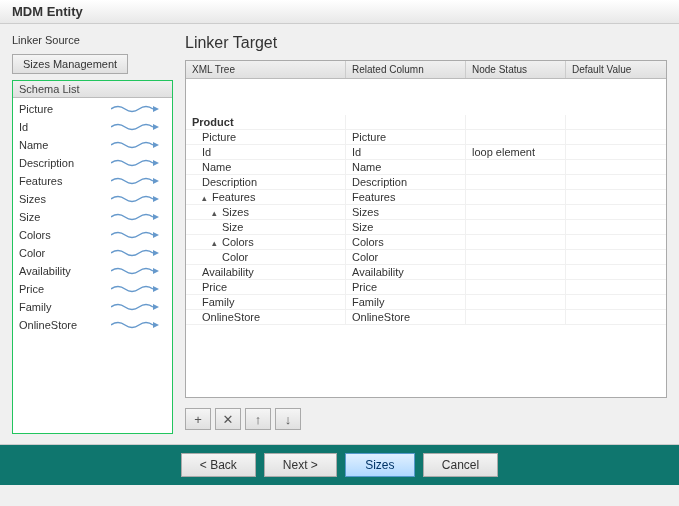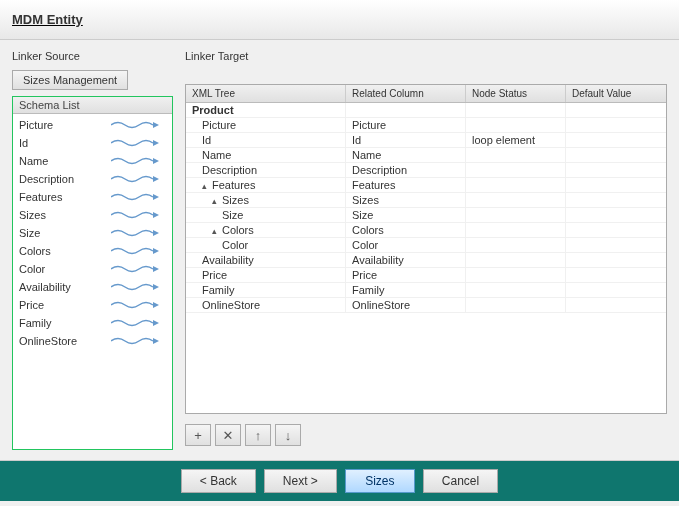--- a/index.html
+++ b/index.html
@@ -6,23 +6,22 @@
     body {
       font-family: 'Segoe UI', Tahoma, Arial, sans-serif;
       font-size: 12px;
       background: #f0f0f0;
       width: 679px;
       height: 506px;
       overflow: hidden;
     }
     .page-header {
       background: linear-gradient(to bottom, #ffffff, #e8e8e8);
-      padding: 12px 12px;
+      padding: 4px 12px;
       border-bottom: 1px solid #ccc;
-      text-decoration: underline;
     }
     .page-title {
       font-size: 13px;
       font-weight: bold;
       color: #333;
     }
     .main-content {
       display: flex;
       flex-direction: row;
       padding: 10px 12px;
@@ -68,23 +67,23 @@
       padding: 2px 0;
     }
     
     .right-panel {
       flex: 1;
       display: flex;
       flex-direction: column;
       gap: 6px;
     }
     .linker-target-label {
-      font-size: 11px;
-      color: #333;
-      margin-bottom: 16px;
+      font-size: 16px;
+      color: #333;
+      margin-bottom: 2px;
     }
     .tree-table {
       border: 1px solid #aaa;
       background: white;
       flex: 1;
       overflow: hidden;
     }
     .tree-table-header {
       display: grid;
       grid-template-columns: 160px 120px 100px 100px;
@@ -94,20 +93,21 @@
     .tree-col-header {
       padding: 3px 6px;
       font-size: 10px;
       color: #333;
       border-right: 1px solid #ccc;
     }
     .tree-col-header:last-child { border-right: none; }
     .tree-table-body {
       overflow-y: auto;
       height: calc(100% - 24px);
+      margin-top: 36px;
     }
     .tree-row {
       display: grid;
       grid-template-columns: 160px 120px 100px 100px;
       border-bottom: 1px solid #f0f0f0;
     }
     .tree-cell {
       padding: 1px 6px;
       font-size: 11px;
       color: #333;

